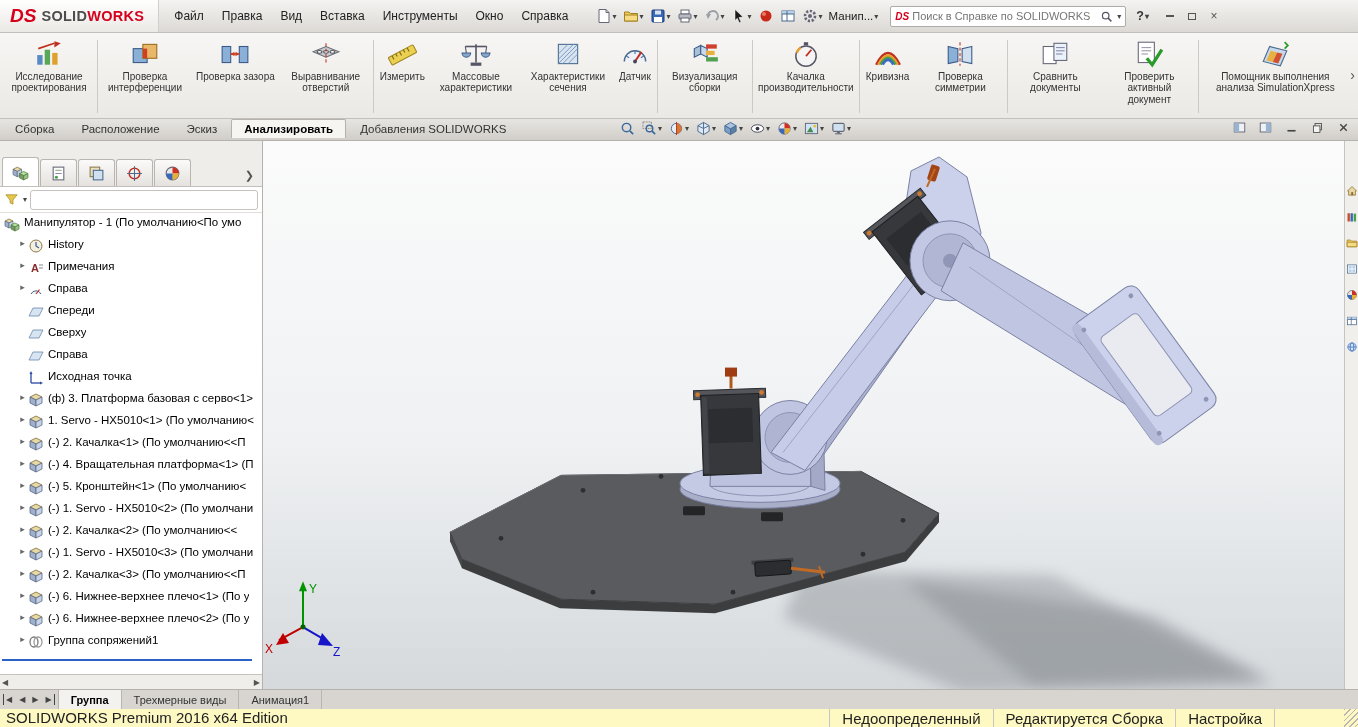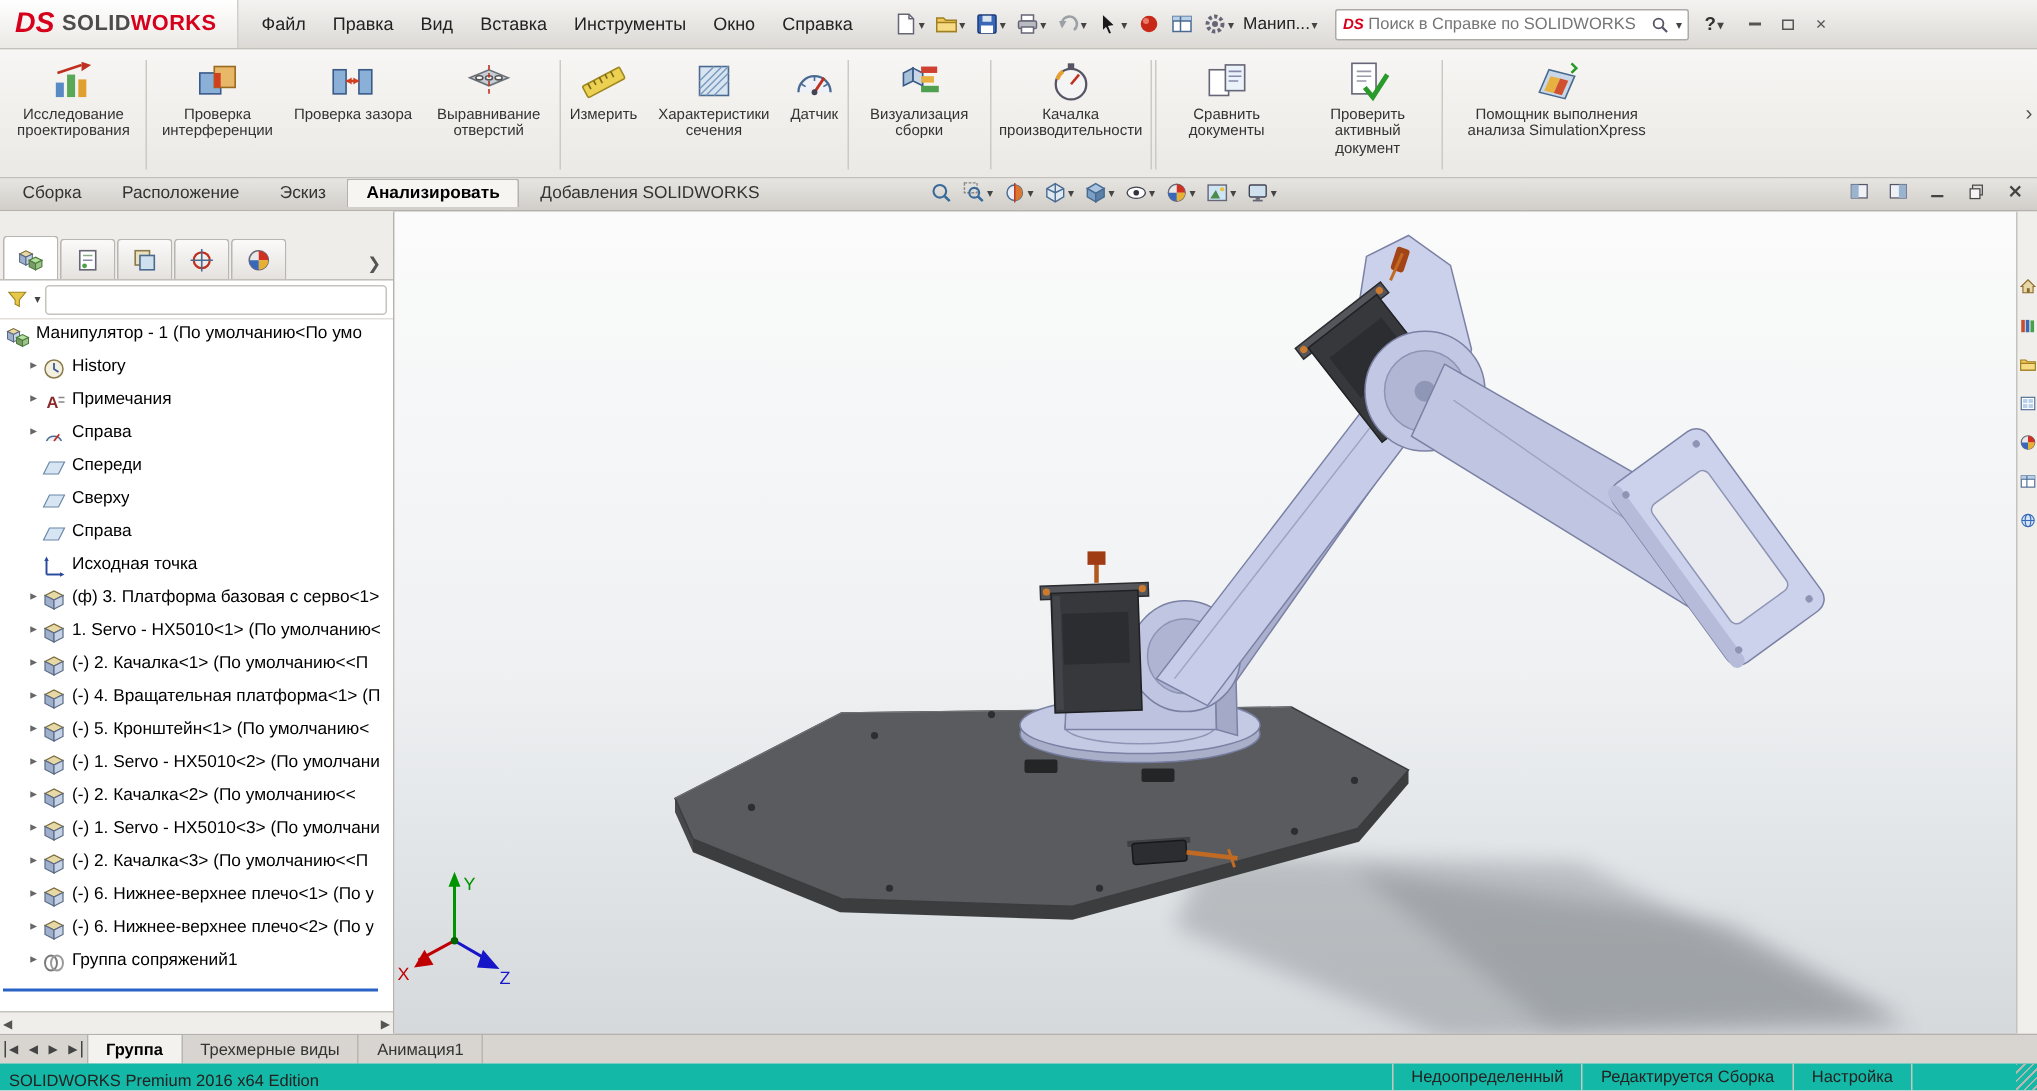--- a/index.html
+++ b/index.html
@@ -75,21 +75,21 @@
 
 .tabbar{flex:0 0 20px;background:#d8d5d0;border-top:1px solid #b5b2ad;display:flex;align-items:stretch;font-size:11px}
 .navbtns{display:flex;align-items:center;padding:0 3px;gap:3px;border-right:1px solid #b5b2ad}
 .navbtn{font-size:8px;color:#444;padding:1px 2px}
 .navbtn.barL{border-left:1px solid #444}
 .navbtn.barR{border-right:1px solid #444}
 .btab{display:flex;align-items:center;padding:0 12px;border-right:1px solid #b9b6b1;color:#333;white-space:nowrap}
 .btab.active{background:#f4f2ef;font-weight:700;color:#000}
 
 
-.statusbar{flex:0 0 18px;background:#14b8a6;display:flex;align-items:flex-end;font-size:11px;color:#222;padding-left:6px}
+.statusbar{flex:0 0 18px;background:#fef9c3;display:flex;align-items:flex-start;font-size:15px;color:#222;padding-left:6px}
 .status-right{margin-left:auto;display:flex;height:100%;align-items:center}
 .sseg{border-left:1px solid #c9c6c1;padding:0 12px;height:100%;display:flex;align-items:center;white-space:nowrap}
 .sseg.empty{width:70px}
 .grip{width:14px;height:100%;background:repeating-linear-gradient(135deg,#b9b6b1 0 1px,transparent 1px 4px)}
 </style>
 </head>
 <body>
 
 <div class="app">
 
@@ -260,20 +260,32 @@
             <line x1="9" y1="11" x2="9" y2="14" stroke="#7a6618"></line>
             <line x1="13" y1="11" x2="13" y2="15" stroke="#7a6618"></line>
             <line x1="17" y1="11" x2="17" y2="14" stroke="#7a6618"></line>
             <line x1="21" y1="11" x2="21" y2="15" stroke="#7a6618"></line>
           </g>
         </svg>
       <span class="rlabel">Измерить</span>
     </div>
     <div class="rbtn">
       <svg viewBox="0 0 28 28">
+          <line x1="14" y1="5" x2="14" y2="22" stroke="#556" stroke-width="1.5"></line>
+          <line x1="4" y1="7" x2="24" y2="7" stroke="#556" stroke-width="1.5"></line>
+          <path d="M1,13 A4,4 0 0 0 9,13 Z" fill="#88a8cc" stroke="#3a5a88"></path>
+          <path d="M19,13 A4,4 0 0 0 27,13 Z" fill="#88a8cc" stroke="#3a5a88"></path>
+          <line x1="4" y1="7" x2="5" y2="13" stroke="#556"></line>
+          <line x1="24" y1="7" x2="23" y2="13" stroke="#556"></line>
+          <rect x="9" y="22" width="10" height="3" fill="#556"></rect>
+        </svg>
+      <span class="rlabel">Массовые характеристики</span>
+    </div>
+    <div class="rbtn">
+      <svg viewBox="0 0 28 28">
           <rect x="5" y="5" width="18" height="18" fill="#d8e4f0" stroke="#4a6a90"></rect>
           <path d="M5,14 L14,5 M5,19 L19,5 M9,23 L23,9 M14,23 L23,14 M5,23 L23,5" stroke="#7a9ac0" stroke-width="0.9" fill="none"></path>
         </svg>
       <span class="rlabel">Характеристики сечения</span>
     </div>
     <div class="rbtn">
       <svg viewBox="0 0 28 28">
           <path d="M4,21 A10,10 0 0 1 24,21" fill="#eef2f8" stroke="#4a6a90" stroke-width="1.4"></path>
           <line x1="6" y1="16" x2="8.5" y2="17.5" stroke="#4a6a90"></line>
           <line x1="14" y1="11" x2="14" y2="14" stroke="#4a6a90"></line>
@@ -298,20 +310,37 @@
     <div class="rbtn" style="max-width:104px">
       <svg viewBox="0 0 28 28">
           <circle cx="14" cy="16" r="9.5" fill="#f4f4f4" stroke="#556" stroke-width="1.4"></circle>
           <rect x="12" y="3" width="4" height="3" fill="#556"></rect>
           <path d="M5.5,13 A9.5,9.5 0 0 1 9,8" stroke="#e8a030" stroke-width="2.4" fill="none"></path>
           <line x1="14" y1="16" x2="19" y2="10" stroke="#c03020" stroke-width="1.6"></line>
         </svg>
       <span class="rlabel">Качалка производительности</span>
     </div>
     <div class="rsep"></div>
+    <div class="rbtn">
+      <svg viewBox="0 0 28 28">
+          <path d="M3,24 Q14,2 25,24" fill="none" stroke="#c03020" stroke-width="2.4"></path>
+          <path d="M5,24 Q14,7 23,24" fill="none" stroke="#e8a030" stroke-width="2.4"></path>
+          <path d="M7,24 Q14,11 21,24" fill="none" stroke="#48a048" stroke-width="2.4"></path>
+          <path d="M9,24 Q14,15 19,24" fill="none" stroke="#3a6ac0" stroke-width="2.4"></path>
+        </svg>
+      <span class="rlabel">Кривизна</span>
+    </div>
+    <div class="rbtn">
+      <svg viewBox="0 0 28 28">
+          <polygon points="3,7 12,9 12,21 3,23" fill="#8ab0d8" stroke="#3a5a88"></polygon>
+          <polygon points="25,7 16,9 16,21 25,23" fill="#d0e0ee" stroke="#3a5a88"></polygon>
+          <line x1="14" y1="3" x2="14" y2="25" stroke="#c03020" stroke-dasharray="3,2"></line>
+        </svg>
+      <span class="rlabel">Проверка симметрии</span>
+    </div>
     <div class="rsep"></div>
     <div class="rbtn">
       <svg viewBox="0 0 28 28">
           <rect x="3" y="7" width="12" height="16" fill="#fff" stroke="#667"></rect>
           <rect x="13" y="4" width="12" height="16" fill="#eaf2fa" stroke="#667"></rect>
           <line x1="15" y1="8" x2="23" y2="8" stroke="#88a"></line>
           <line x1="15" y1="11" x2="23" y2="11" stroke="#88a"></line>
           <line x1="15" y1="14" x2="21" y2="14" stroke="#88a"></line>
         </svg>
       <span class="rlabel">Сравнить документы</span>

